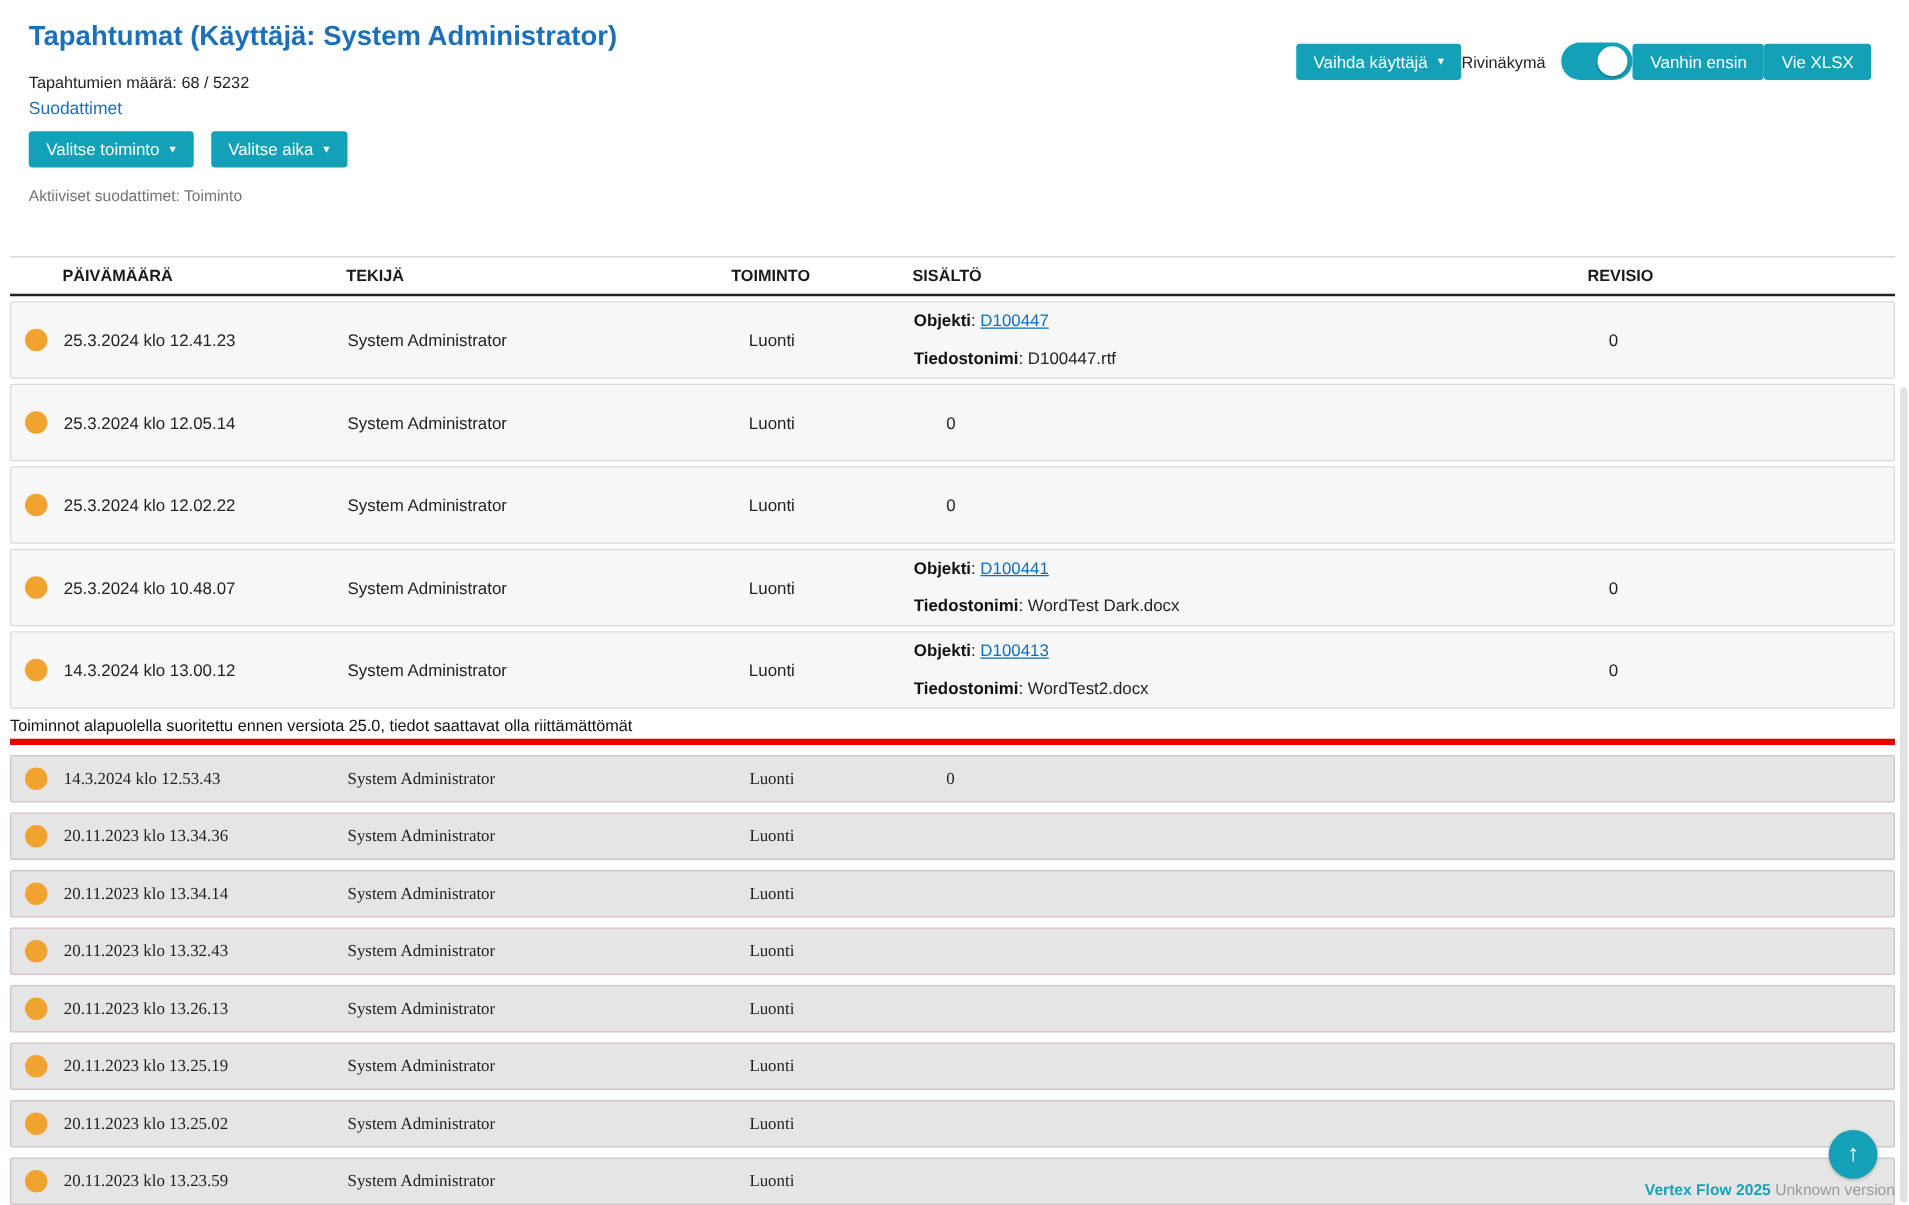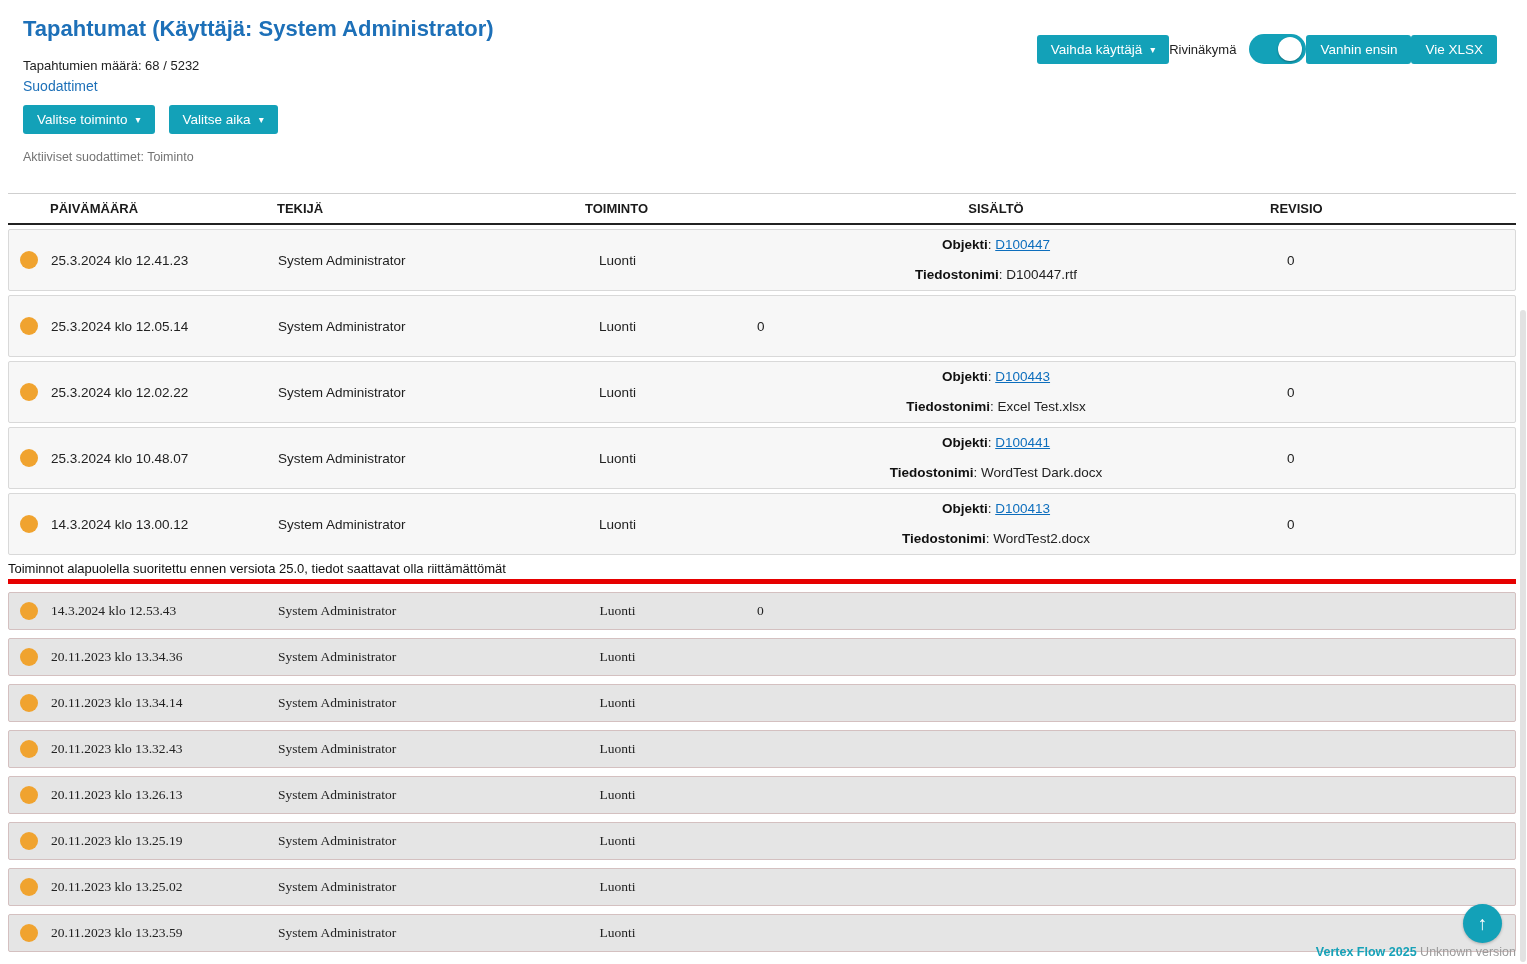--- a/index.html
+++ b/index.html
@@ -33,31 +33,31 @@
     position:relative; cursor:pointer;
   }
   .toggle .knob {
     position:absolute; top:3px; right:4px; width:24px; height:24px;
     background:#fff; border-radius:50%; box-shadow:0 1px 2px rgba(0,0,0,.35);
   }
   .oldest-first { margin-top:19px; }
   .export-xlsx { margin-top:14px; }
 
   
-  .table { position:absolute; left:8px; right:11px; top:193px; }
+  .table { position:absolute; left:8px; right:11px; top:205px; }
   .thead {
     display:flex; align-items:center;
     border-top:1px solid #cfcfcf; border-bottom:2px solid #222;
     padding:7px 0; font-weight:bold; font-size:13px; color:#1a1a1a;
   }
   .col-icon { width:42px; flex:0 0 42px; }
   .col-date { width:227px; flex:0 0 227px; }
   .col-author { width:226px; flex:0 0 226px; }
   .col-action { width:227px; flex:0 0 227px;text-align:center; }
-  .col-content { flex:1 1 auto; min-width:0;text-align:center; }
+  .col-content { flex:1 1 auto; min-width:0; }
   .col-rev { width:254px; flex:0 0 254px; padding-left:8px; }
 
   .row {
     display:flex; align-items:center;
     background:#f7f7f7; border:1px solid #d9d9d9; border-radius:2px;
     font-size:13.5px; color:#222; cursor:default;
   }
   .row.recent { min-height:62px; margin-top:4px; }
   .row.legacy { min-height:38px; margin-top:8px; background:#e5e5e5; border-color:#d4c0c0;font-family:Liberation Serif, serif; }
   .dot {
@@ -162,28 +162,20 @@
     <div class="col-action">Luonti</div>
     <div class="col-rev c-rev">0</div>
   </div>
       <div class="row recent">
     <div class="cell-icon">
       <span class="dot"></span>
     </div>
     <div class="col-date">25.3.2024 klo 12.02.22</div>
     <div class="col-author">System Administrator</div>
     <div class="col-action">Luonti</div>
-    <div class="col-content c-content">
-      <div class="content-line">
-        <b>Objekti</b><span>: </span><a class="obj-link">D100443</a>
-      </div>
-      <div class="content-line">
-        <b>Tiedostonimi</b><span>: </span><span>Excel Test.xlsx</span>
-      </div>
-    </div>
     <div class="col-rev c-rev">0</div>
   </div>
       <div class="row recent">
     <div class="cell-icon">
       <span class="dot"></span>
     </div>
     <div class="col-date">25.3.2024 klo 10.48.07</div>
     <div class="col-author">System Administrator</div>
     <div class="col-action">Luonti</div>
     <div class="col-content c-content">

